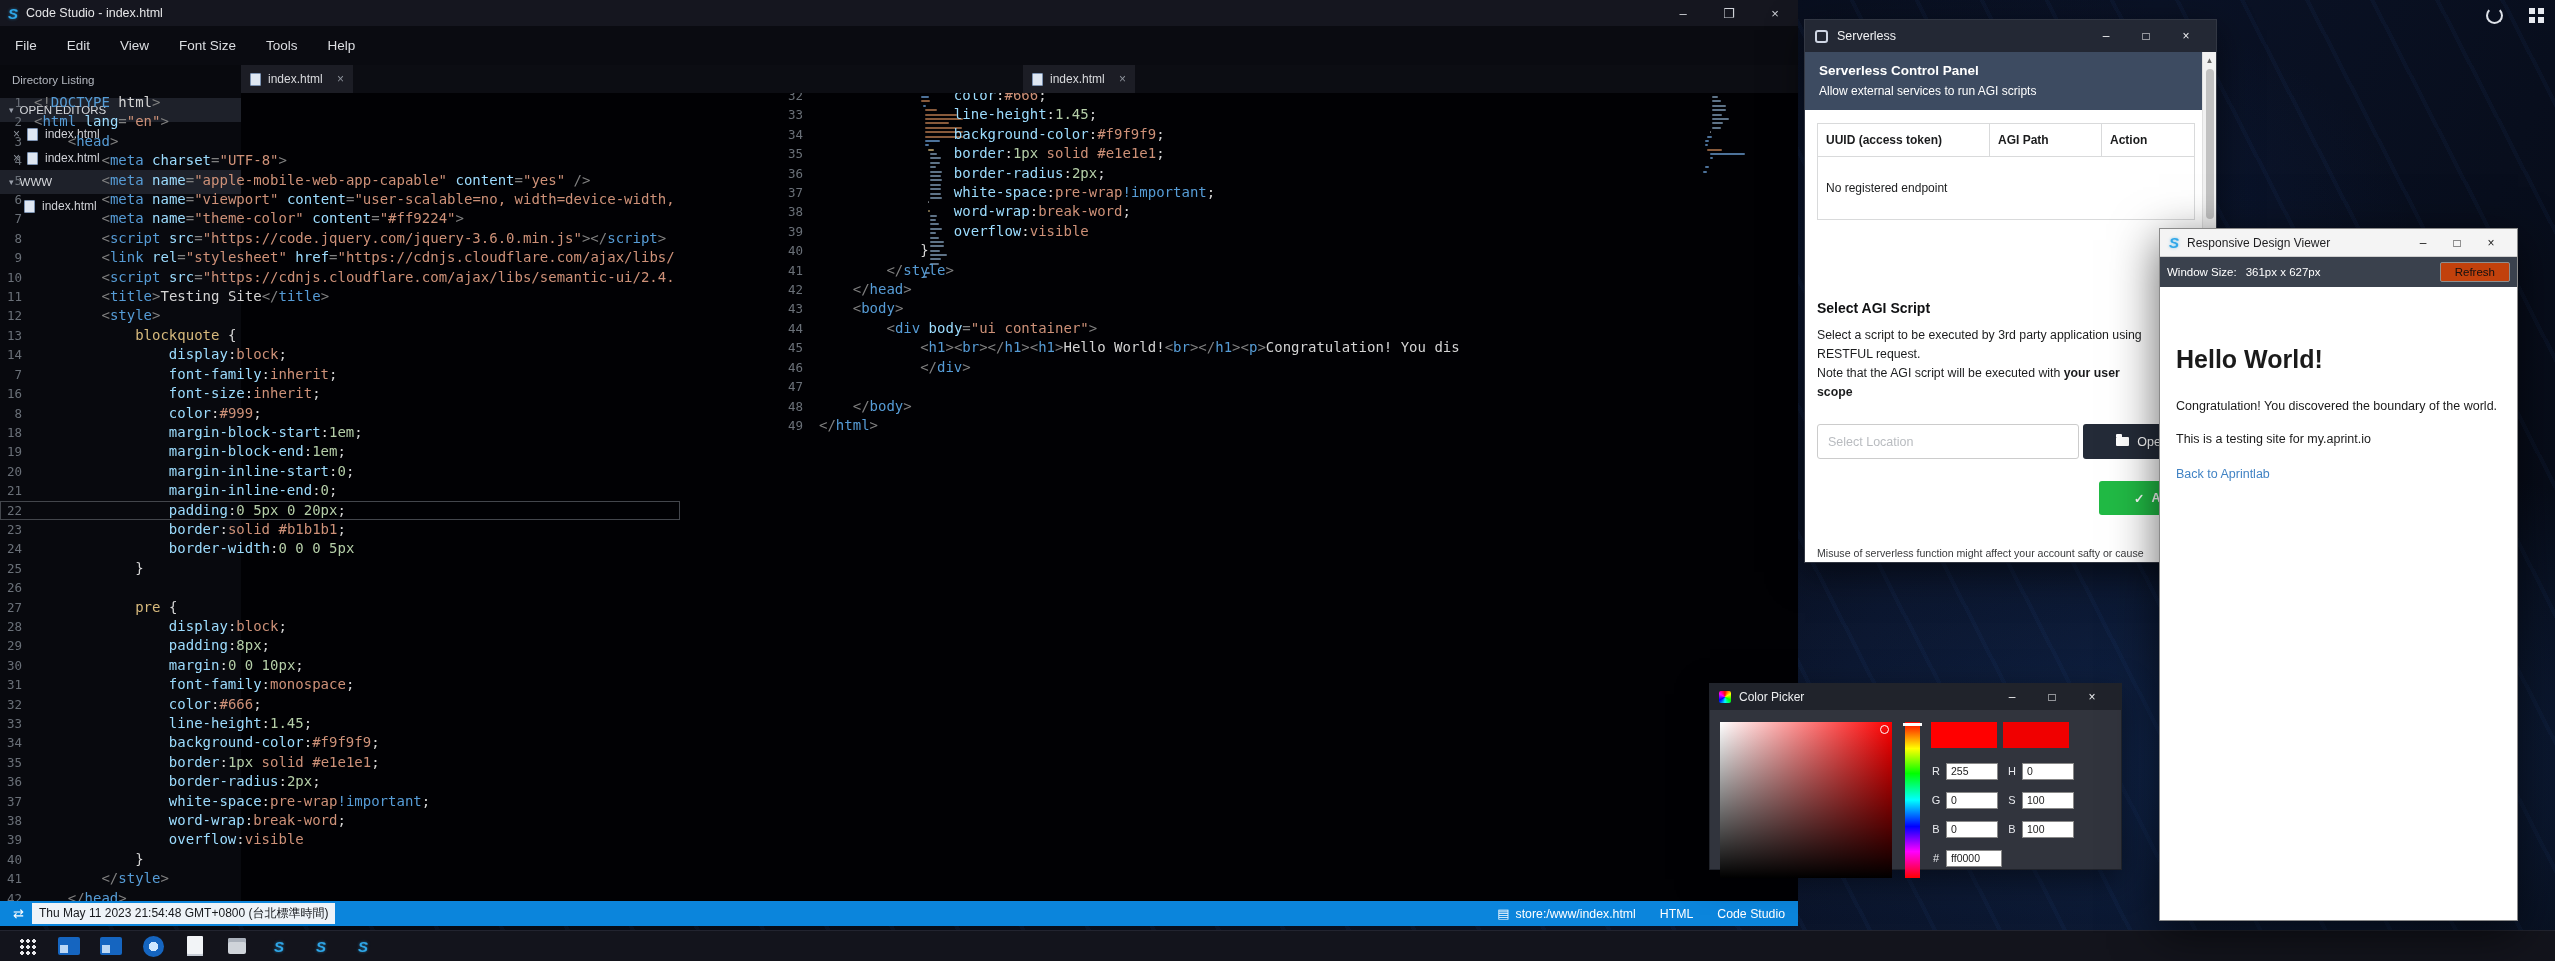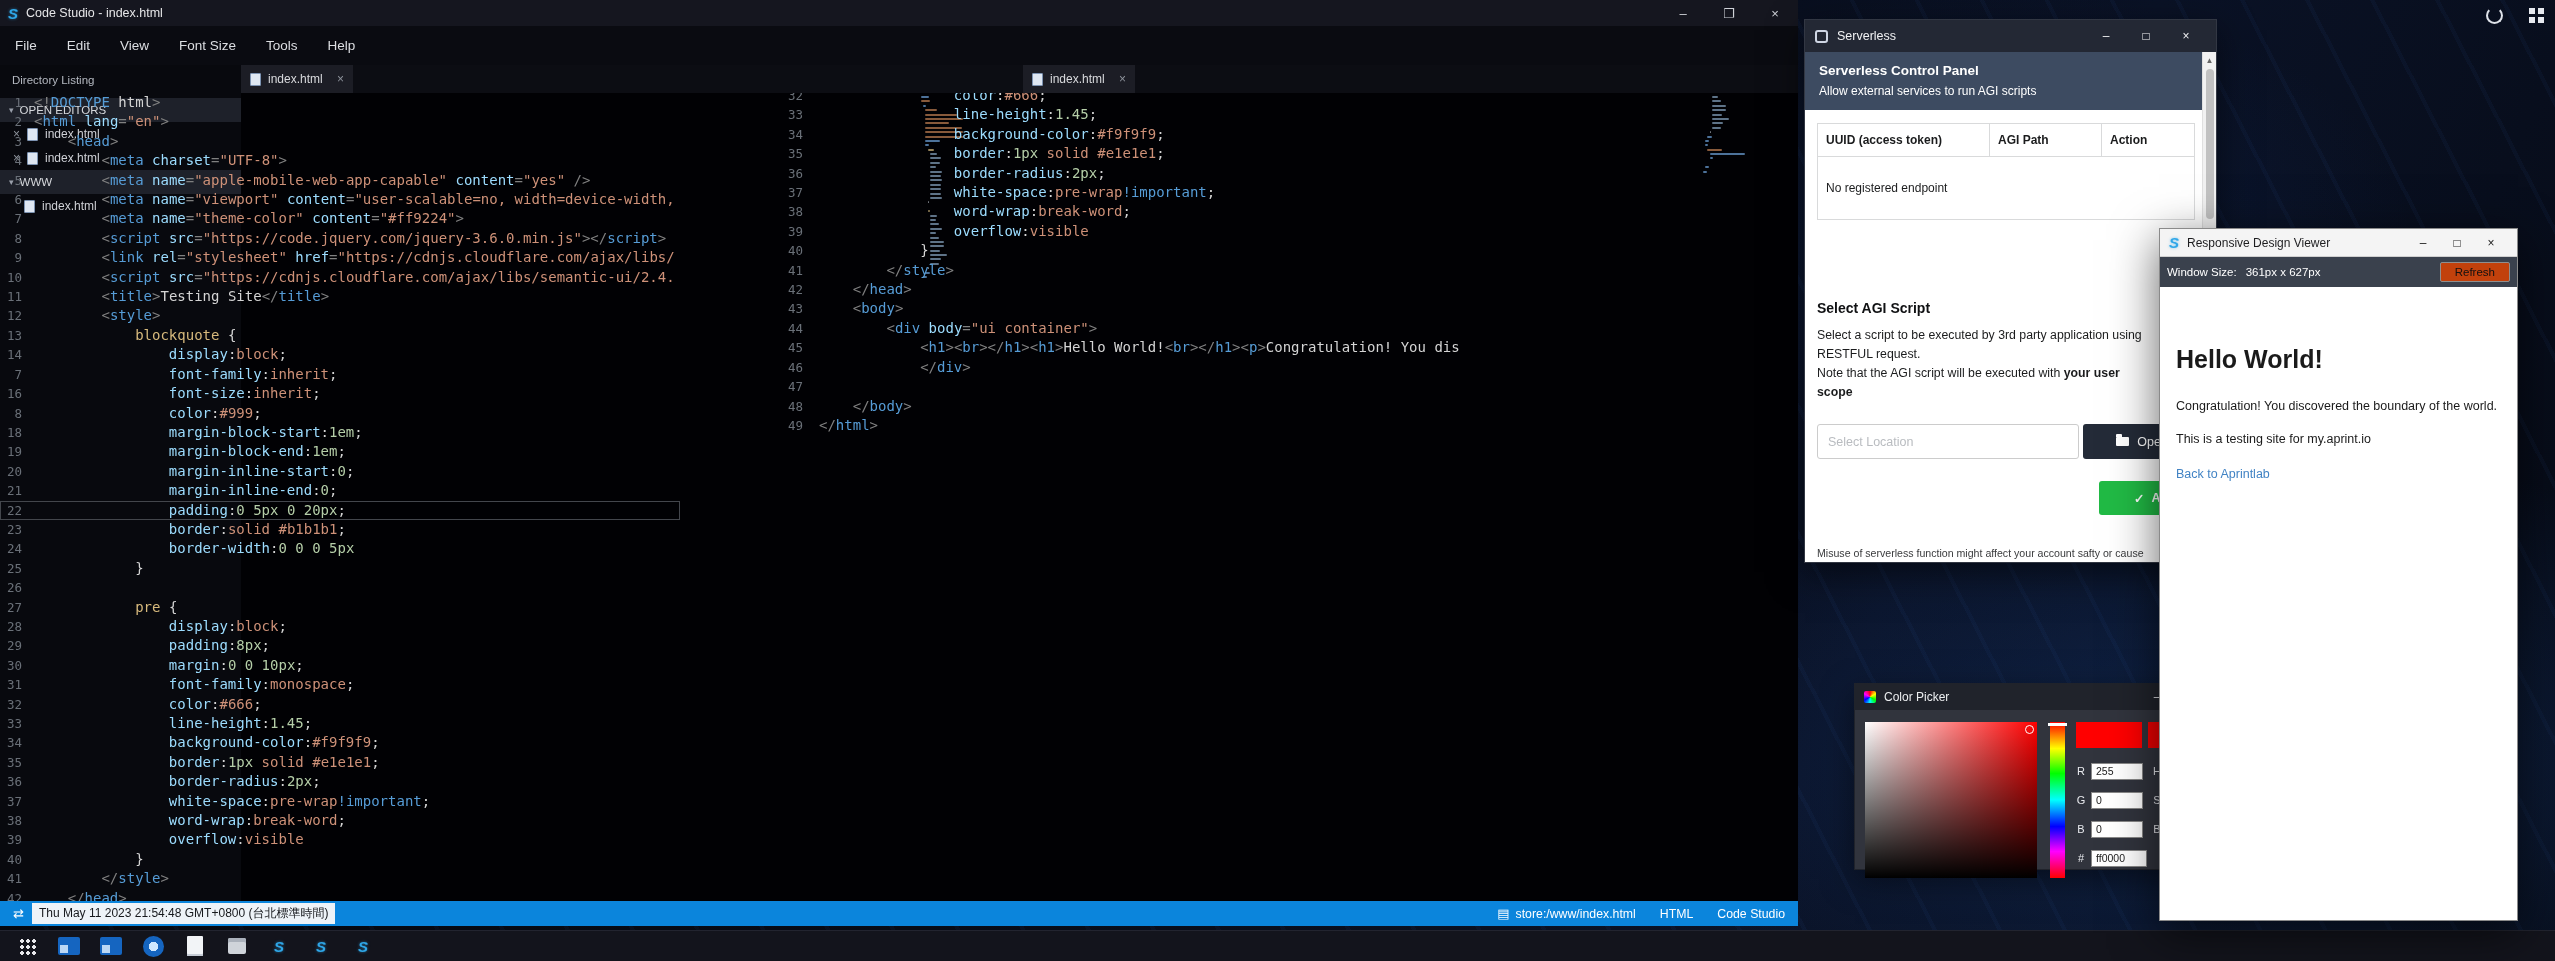--- a/index.html
+++ b/index.html
@@ -94,21 +94,21 @@
   .sl-location::placeholder{color:#b9bcc0}
   .sl-open-btn{margin-left:4px;width:118px;height:35px;background:#242b38;color:#fff;font-size:12.5px;border:none;border-radius:3px;display:flex;align-items:center;justify-content:center;gap:8px;white-space:nowrap}
   .folder-icon{width:13px;height:9px;background:#fff;border-radius:1px;position:relative;flex:none}
   .folder-icon::before{content:"";position:absolute;top:-3px;left:0;width:6px;height:3px;background:#fff;border-radius:1px 1px 0 0}
   .sl-add-btn{margin:22px 0 0 294px;width:112px;height:34px;background:#21ba45;color:#fff;border:none;border-radius:3px;font-size:12.5px;font-weight:bold;display:flex;align-items:center;justify-content:center;gap:7px;white-space:nowrap}
   .sl-warning{margin:30px 0 0 12px;font-size:10.6px;color:#3a3b3d;line-height:16px;white-space:nowrap}
   #sl-scroll{position:absolute;top:32px;right:0;width:14px;bottom:0;background:#f1f1f1;border-left:1px solid #e0e0e0}
   #sl-scroll .arr{display:block;text-align:center;font-size:8px;color:#666;padding-top:4px}
   #sl-scroll .thumb{margin:4px auto 0;width:8px;height:150px;background:#c1c1c1;border-radius:4px}
   
-  #cp-win{position:absolute;left:1855px;top:684px;width:411px;height:185px;background:#31343d;box-shadow:0 0 0 1px #20232b,0 10px 30px rgba(0,0,0,.5)}
+  #cp-win{position:absolute;left:1710px;top:684px;width:411px;height:185px;background:#31343d;box-shadow:0 0 0 1px #20232b,0 10px 30px rgba(0,0,0,.5)}
   #cp-titlebar{height:26px;background:#20232b;color:#eceef0;display:flex;align-items:center;gap:8px;padding:0 9px;font-size:12px}
   .cp-title-icon{width:12px;height:12px;border-radius:2px;background:conic-gradient(#f00,#ff0,#0f0,#0ff,#00f,#f0f,#f00)}
   #cp-body{position:relative;height:178px}
   .cp-grad{position:absolute;left:10px;top:12px;width:172px;height:156px;background:linear-gradient(to top,#000,rgba(0,0,0,0)),linear-gradient(to right,#fff,#f00)}
   .cp-grad-cursor{position:absolute;right:3px;top:3px;width:9px;height:9px;border:1px solid #fff;border-radius:50%}
   .cp-hue{position:absolute;left:195px;top:12px;width:15px;height:156px;background:linear-gradient(#f00,#ff0 17%,#0f0 33%,#0ff 50%,#00f 67%,#f0f 83%,#f00)}
   .cp-hue-cursor{position:absolute;left:-2px;top:1px;width:19px;height:3px;background:#fff}
   .cp-swatch{position:absolute;top:12px;height:26px;width:66px}
   .cp-row{position:absolute;display:flex;align-items:center;gap:5px;height:18px}
   .cp-row label{font-size:11px;color:#e8eaee;width:10px;text-align:center}

